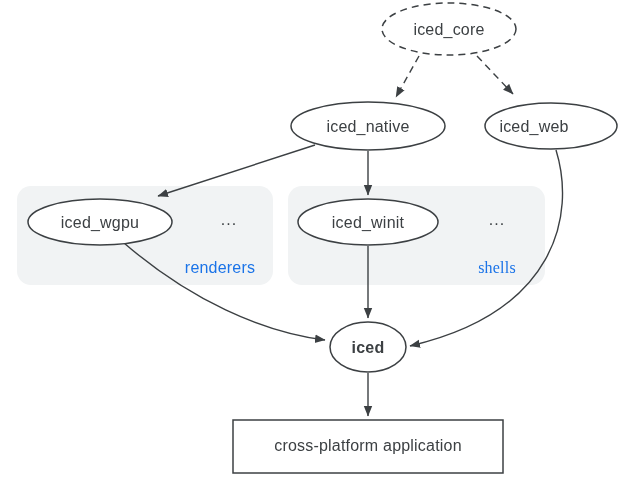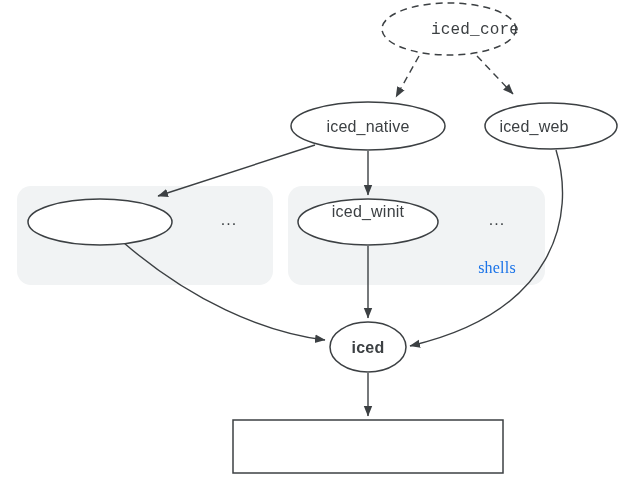--- a/index.html
+++ b/index.html
@@ -59,24 +59,27 @@
 
     <ellipse cx="449" cy="29" rx="67" ry="26" fill="#ffffff" stroke="#3c4043" stroke-width="1.5" stroke-dasharray="7,5"></ellipse>
     <ellipse cx="368" cy="126" rx="77" ry="24" fill="#ffffff" stroke="#3c4043" stroke-width="1.5"></ellipse>
     <ellipse cx="551" cy="126" rx="66" ry="23" fill="#ffffff" stroke="#3c4043" stroke-width="1.5"></ellipse>
     <ellipse cx="100" cy="222" rx="72" ry="23" fill="#ffffff" stroke="#3c4043" stroke-width="1.5"></ellipse>
     <ellipse cx="368" cy="222" rx="70" ry="23" fill="#ffffff" stroke="#3c4043" stroke-width="1.5"></ellipse>
     <ellipse cx="368" cy="347" rx="38" ry="25" fill="#ffffff" stroke="#3c4043" stroke-width="1.5"></ellipse>
     <rect x="233" y="420" width="270" height="53" fill="#ffffff" stroke="#3c4043" stroke-width="1.5"></rect>
   </svg>
 
-  <div class="lbl" style="left:475px; top:30px;font-family:Liberation Mono, monospace;">iced_core</div>
+  <div class="lbl" style="left:449px; top:30px;">iced_core</div>
   <div class="lbl" style="left:368px; top:127px;">iced_native</div>
   <div class="lbl" style="left:534px; top:127px;">iced_web</div>
-  <div class="lbl" style="left:368px; top:212px;">iced_winit</div>
+  <div class="lbl" style="left:100px; top:223px;">iced_wgpu</div>
+  <div class="lbl" style="left:368px; top:223px;">iced_winit</div>
   <div class="lbl" style="left:368px; top:348px;font-weight:bold;">iced</div>
+  <div class="lbl" style="left:368px; top:446px;">cross-platform application</div>
 
   <div class="lbl ellipsis" style="left:229px; top:220px;">...</div>
   <div class="lbl ellipsis" style="left:497px; top:220px;">...</div>
 
+  <div class="lbl group-label" style="left:220px; top:268px;">renderers</div>
   <div class="lbl group-label" style="left:497px; top:268px;font-family:Liberation Serif, serif;">shells</div>
 
 </div>
 
 </body></html>

